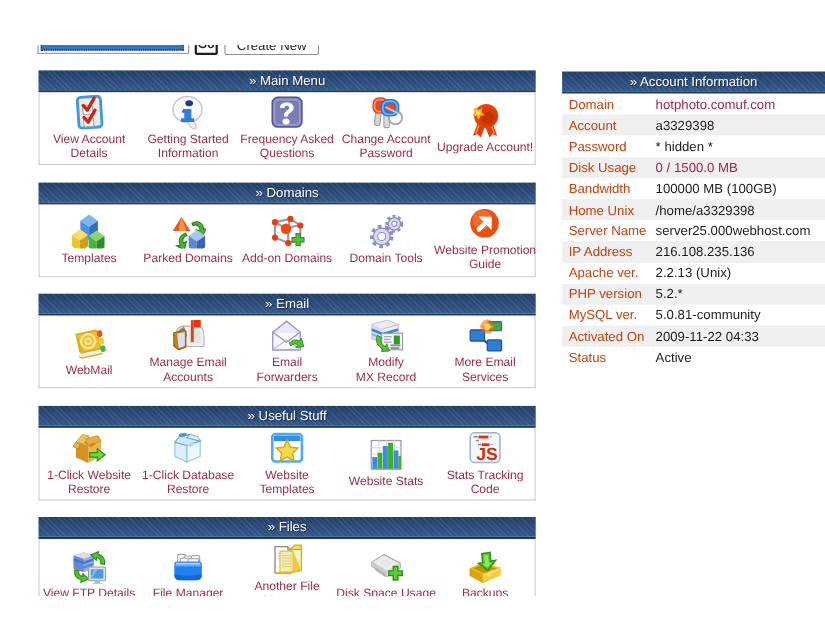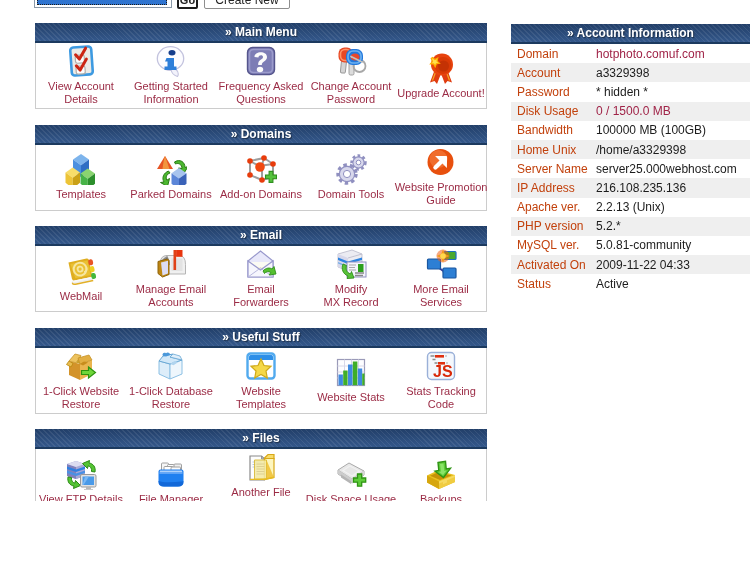--- a/index.html
+++ b/index.html
@@ -1,21 +1,21 @@
 <!DOCTYPE html>
 <html><head>
 <meta charset="utf-8">
 <style>
 html,body{margin:0;padding:0;}
 body{font-family:"Liberation Sans",sans-serif;background:#fff;}
-#page{position:relative;width:750px;height:501px;overflow:hidden;background:#fff;}
+#page{position:relative;width:750px;height:501px;overflow:hidden;background:#fff;margin-top:41px;}
 .box{position:absolute;left:35px;width:452px;box-sizing:border-box;}
 .hdr{height:20px;box-sizing:border-box;border-bottom:2px solid #1c3a5f;
  background-image:repeating-linear-gradient(45deg,rgba(255,255,255,0.08) 0 1px,rgba(255,255,255,0) 1px 3.5px),linear-gradient(180deg,#223f69,#34588b);
- color:#fff;font-size:12px;font-weight:bold;text-align:center;line-height:18px;
+ color:#fff;font-size:12px;font-weight:normal;text-align:center;line-height:18px;
  text-shadow:1px 1px 1px rgba(0,0,0,0.45);}
 .bdy{height:66px;box-sizing:border-box;border:1px solid #cccccc;border-top:none;background:#fff;display:flex;}
 .cell{width:20%;display:flex;flex-direction:column;align-items:center;justify-content:center;text-align:center;}
 .lbl{font-size:11px;line-height:13px;color:#9b2b45;white-space:nowrap;margin-top:3px;}
 .cell svg{display:block;}
 
 #acct{position:absolute;left:511px;top:24px;width:239px;}
 #acct .hdr{width:260px;box-sizing:border-box;padding-right:21px;}
 .row{height:19.2px;display:flex;align-items:center;font-size:12px;width:260px;}
 .row.alt{background:#efefef;}

